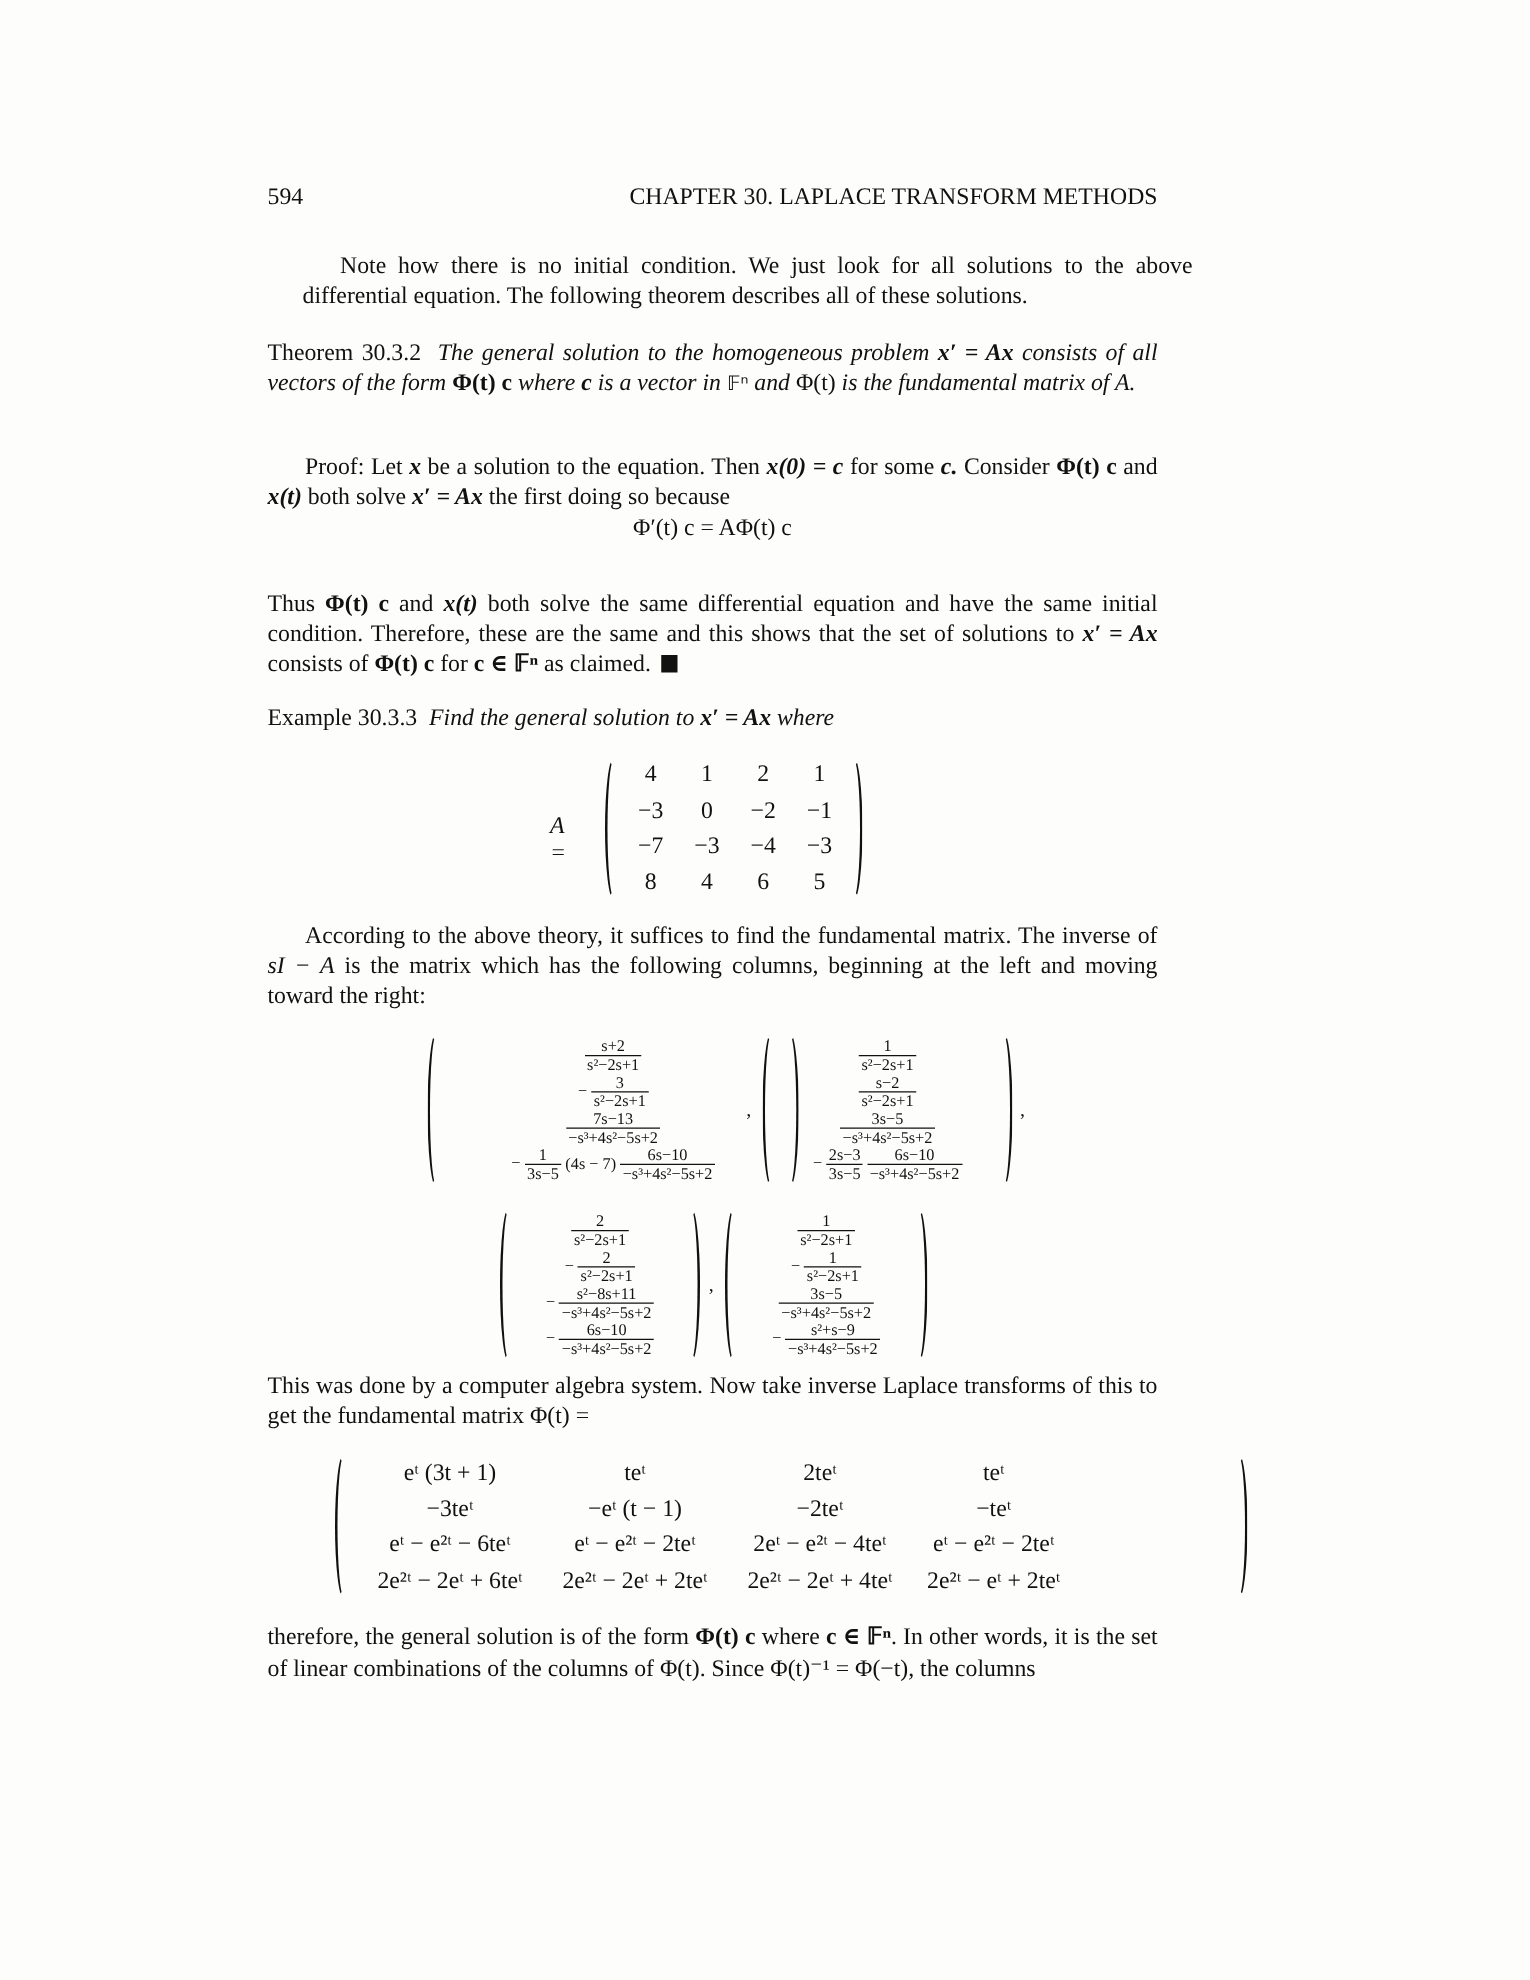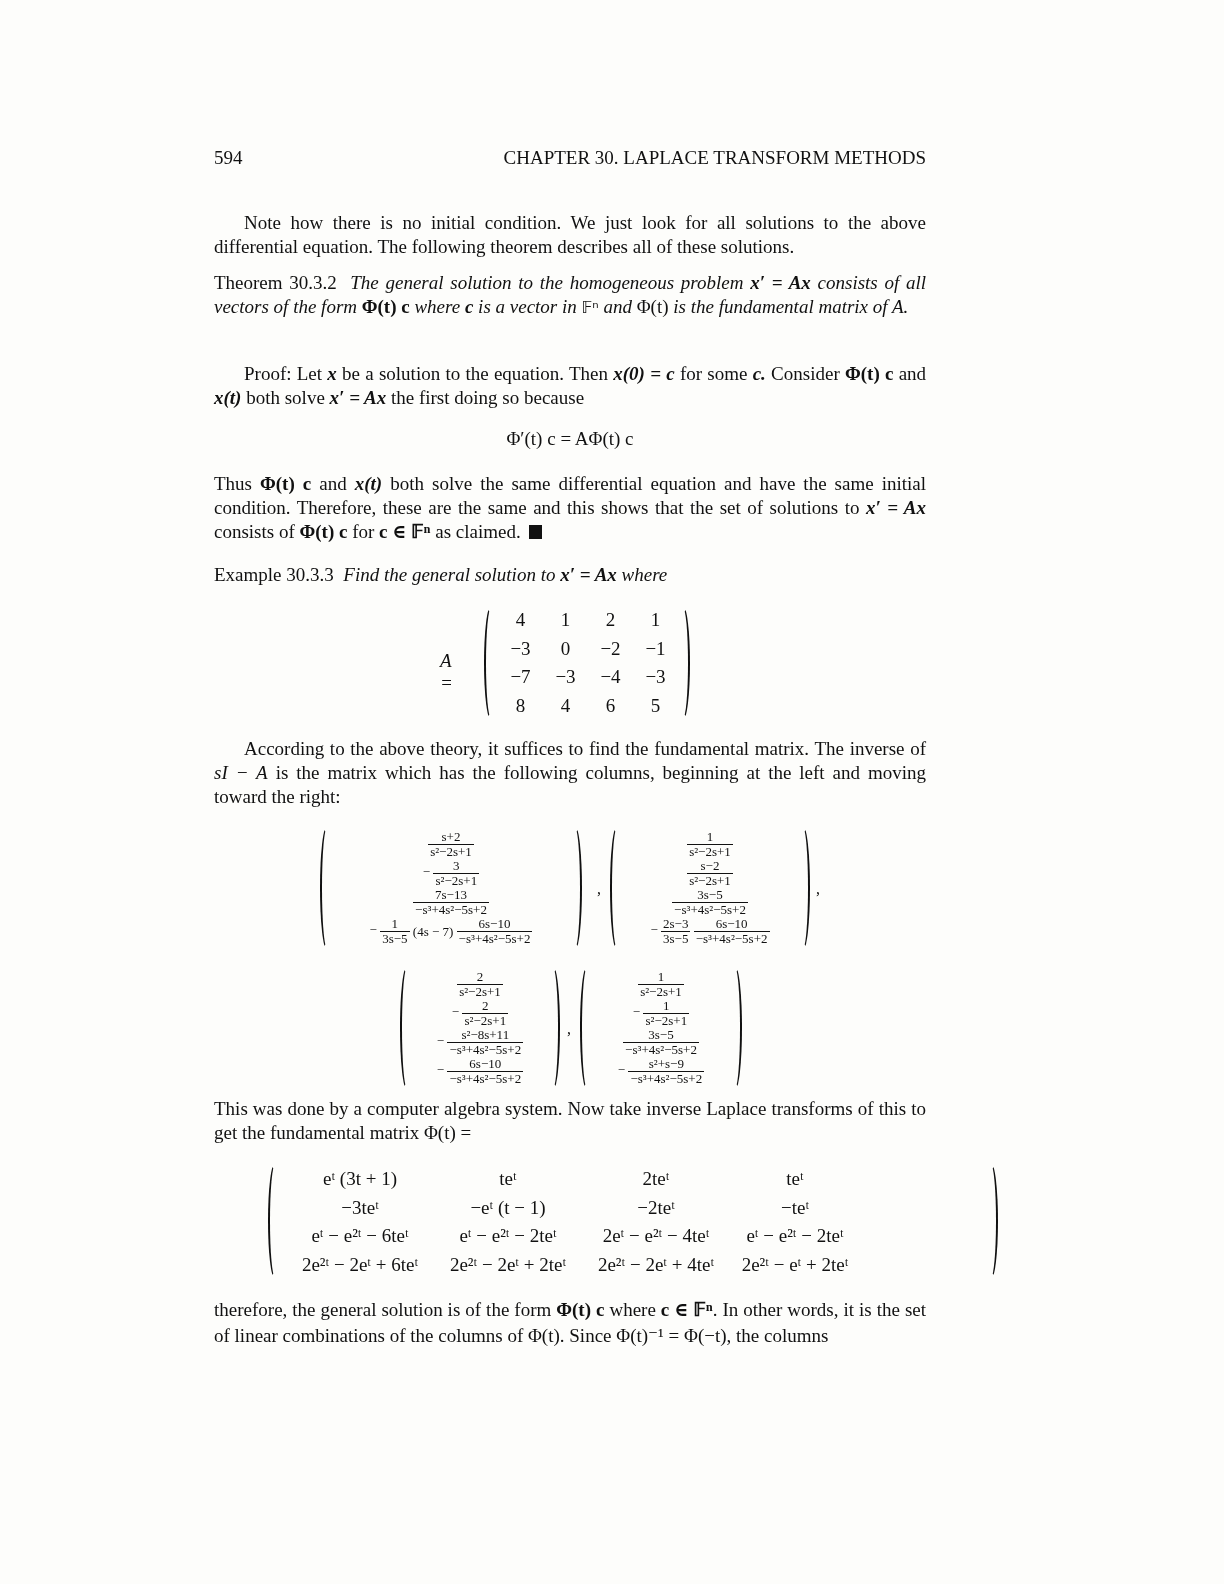--- a/index.html
+++ b/index.html
@@ -47,21 +47,21 @@
   .phi .grid div { line-height: 28.5px; font-size: 19px; white-space: nowrap; }
 </style>
 </head>
 <body>
 
 <div class="header">
   <span class="pnum">594</span>
   <span class="rh">CHAPTER 30.  LAPLACE TRANSFORM METHODS</span>
 </div>
 
-<div class="para indent" style="top:211px;">Note how there is no initial condition.  We just look for all solutions to the above differential equation. The following theorem describes all of these solutions.</div>
+<div class="para indent" style="top:201px;margin-left:28px;">Note how there is no initial condition.  We just look for all solutions to the above differential equation. The following theorem describes all of these solutions.</div>
 
 <div class="para" style="top:271px;">
   <span class="b">Theorem 30.3.2</span>&nbsp;
   <span class="it">The general solution to the homogeneous problem</span>
   <span class="mv">x′ = Ax</span>
   <span class="it">consists of all vectors of the form</span>
   <span style="font-weight:bold;">Φ(t) c</span>
   <span class="it">where</span>
   <span class="mv">c</span>
   <span class="it">is a vector in</span>
@@ -81,21 +81,21 @@
   <span class="mv">c.</span>
   <span>Consider</span>
   <span style="font-weight:bold;">Φ(t) c</span>
   <span>and</span>
   <span class="mv">x(t)</span>
   <span>both solve</span>
   <span class="mv">x′ = Ax</span>
   <span>the first doing so because</span>
 </div>
 
-<div class="center" style="top:428px;">Φ′(t) c = AΦ(t) c</div>
+<div class="center" style="top:412px;">Φ′(t) c = AΦ(t) c</div>
 
 <div class="para" style="top:472px;">
   <span>Thus</span>
   <span style="font-weight:bold;">Φ(t) c</span>
   <span>and</span>
   <span class="mv">x(t)</span>
   <span>both solve the same differential equation and have the same initial condition. Therefore, these are the same and this shows that the set of solutions to</span>
   <span class="mv">x′ = Ax</span>
   <span>consists of</span>
   <span style="font-weight:bold;">Φ(t) c</span>
@@ -135,21 +135,21 @@
   </div>
   <div class="paren r" style="left:236px; top:0; height:110px;"></div>
 </div>
 
 <div class="para indent" style="top:737px;">
   <span>According to the above theory, it suffices to find the fundamental matrix. The inverse of</span>
   <span class="it">sI − A</span>
   <span>is the matrix which has the following columns, beginning at the left and moving toward the right:</span>
 </div>
 
-<div class="vec" style="left:320px; top:826px; width:262px; height:122px;">
+<div class="vec" style="left:342px; top:826px; width:262px; height:122px;padding-left:35px;">
   <div class="paren l" style="left:0; top:0; height:120px;"></div>
   <div style="position:absolute; left:14px; right:14px; top:4px;">
     <div class="vrow"><span class="frac">
           <span class="n">s+2</span>
           <span class="d">s²−2s+1</span>
         </span></div>
     <div class="vrow"><span>−</span> <span class="frac">
           <span class="n">3</span>
           <span class="d">s²−2s+1</span>
         </span></div>

